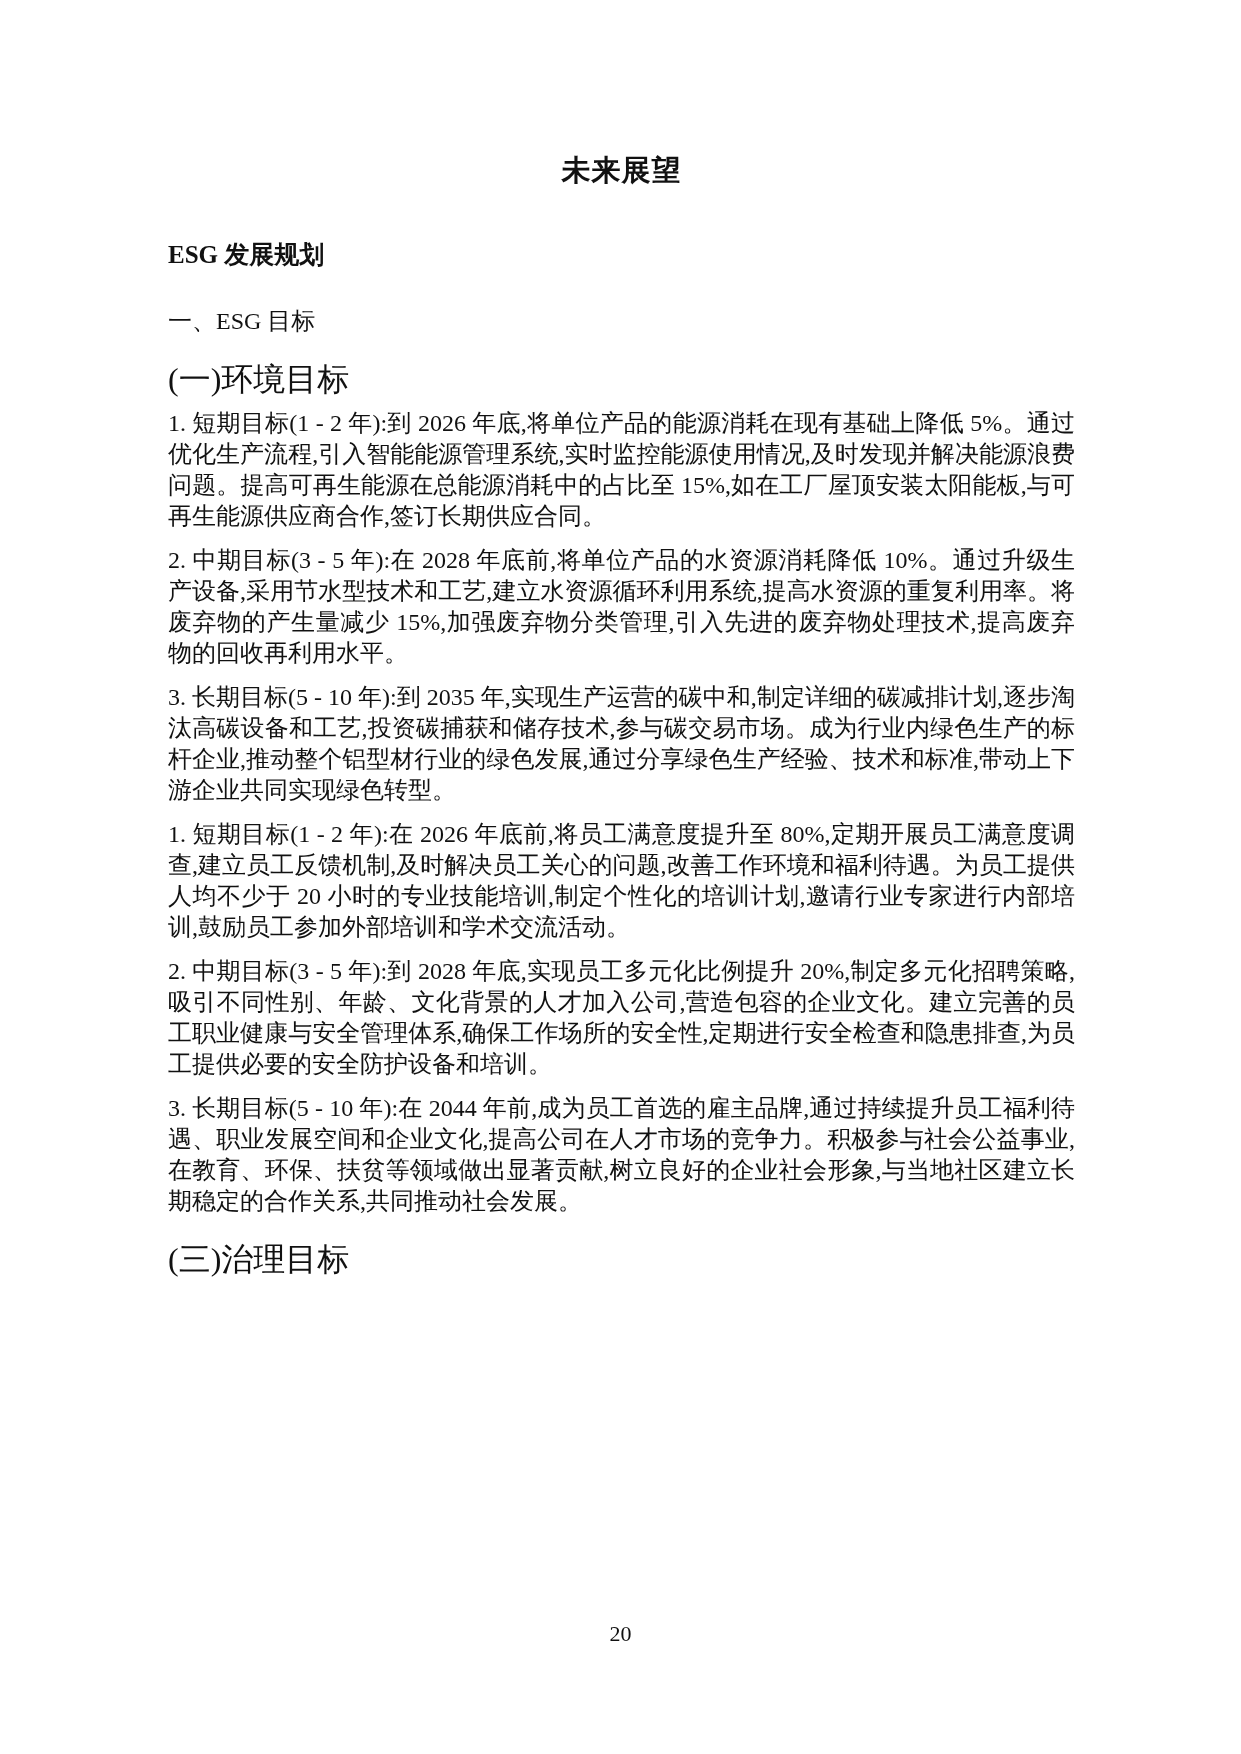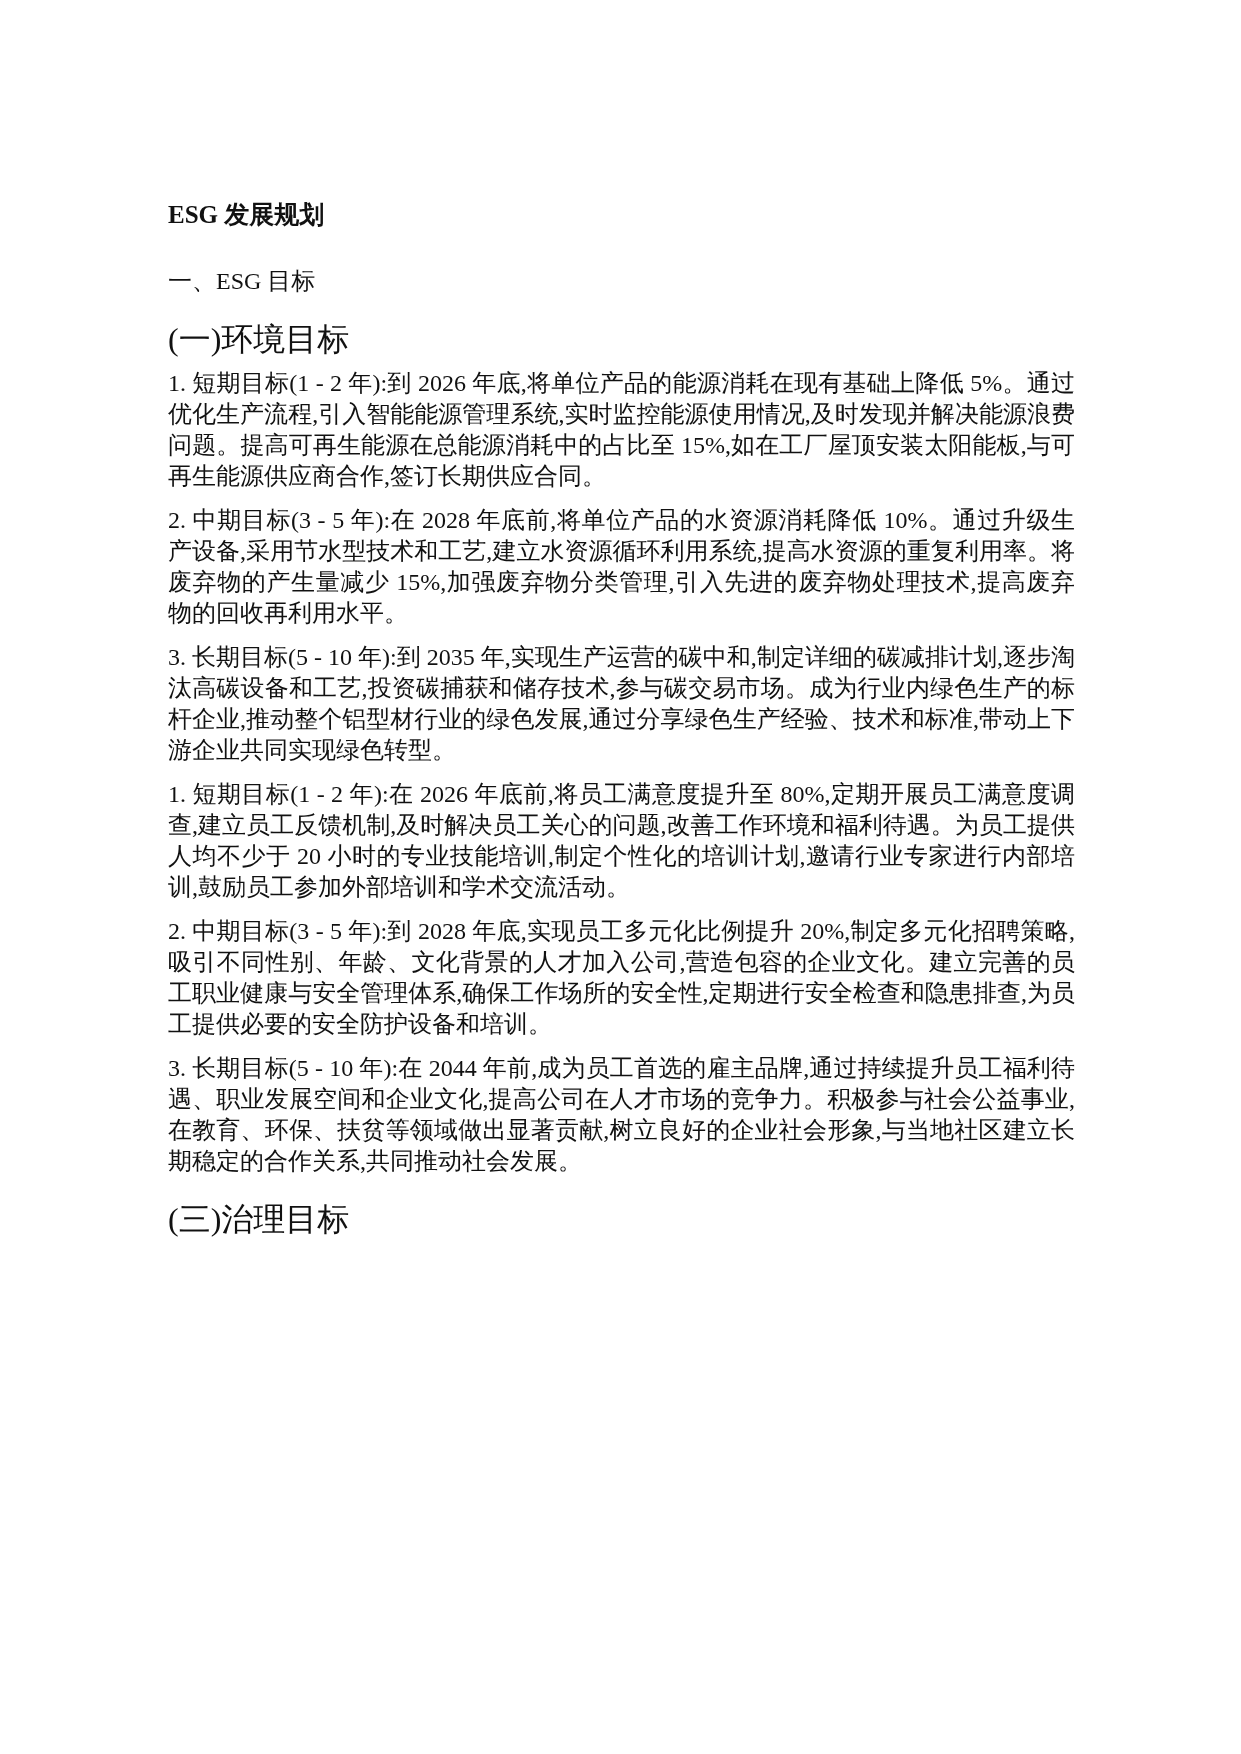--- a/index.html
+++ b/index.html
@@ -53,30 +53,32 @@
     text-align: center;
     font-size: 22px;
     line-height: 28px;
   }
 </style>
 </head>
 <body>
 
 <div class="page">
 
+  <div class="doc-title">未来展望</div>
 
   <div class="section-heading">ESG 发展规划</div>
 
   <div class="subsection-number-heading">一、ESG 目标</div>
 
   <div class="subsection-heading">(一)环境目标</div>
   <div class="para">1. 短期目标(1 - 2 年):到 2026 年底,将单位产品的能源消耗在现有基础上降低 5%。通过优化生产流程,引入智能能源管理系统,实时监控能源使用情况,及时发现并解决能源浪费问题。提高可再生能源在总能源消耗中的占比至 15%,如在工厂屋顶安装太阳能板,与可再生能源供应商合作,签订长期供应合同。</div>
   <div class="para">2. 中期目标(3 - 5 年):在 2028 年底前,将单位产品的水资源消耗降低 10%。通过升级生产设备,采用节水型技术和工艺,建立水资源循环利用系统,提高水资源的重复利用率。将废弃物的产生量减少 15%,加强废弃物分类管理,引入先进的废弃物处理技术,提高废弃物的回收再利用水平。</div>
   <div class="para">3. 长期目标(5 - 10 年):到 2035 年,实现生产运营的碳中和,制定详细的碳减排计划,逐步淘汰高碳设备和工艺,投资碳捕获和储存技术,参与碳交易市场。成为行业内绿色生产的标杆企业,推动整个铝型材行业的绿色发展,通过分享绿色生产经验、技术和标准,带动上下游企业共同实现绿色转型。</div>
 
   <div class="para">1. 短期目标(1 - 2 年):在 2026 年底前,将员工满意度提升至 80%,定期开展员工满意度调查,建立员工反馈机制,及时解决员工关心的问题,改善工作环境和福利待遇。为员工提供人均不少于 20 小时的专业技能培训,制定个性化的培训计划,邀请行业专家进行内部培训,鼓励员工参加外部培训和学术交流活动。</div>
   <div class="para">2. 中期目标(3 - 5 年):到 2028 年底,实现员工多元化比例提升 20%,制定多元化招聘策略,吸引不同性别、年龄、文化背景的人才加入公司,营造包容的企业文化。建立完善的员工职业健康与安全管理体系,确保工作场所的安全性,定期进行安全检查和隐患排查,为员工提供必要的安全防护设备和培训。</div>
   <div class="para">3. 长期目标(5 - 10 年):在 2044 年前,成为员工首选的雇主品牌,通过持续提升员工福利待遇、职业发展空间和企业文化,提高公司在人才市场的竞争力。积极参与社会公益事业,在教育、环保、扶贫等领域做出显著贡献,树立良好的企业社会形象,与当地社区建立长期稳定的合作关系,共同推动社会发展。</div>
 
   <div class="subsection-heading">(三)治理目标</div>
 
+  <div class="page-footer">20</div>
 
 </div>
 
 </body></html>

